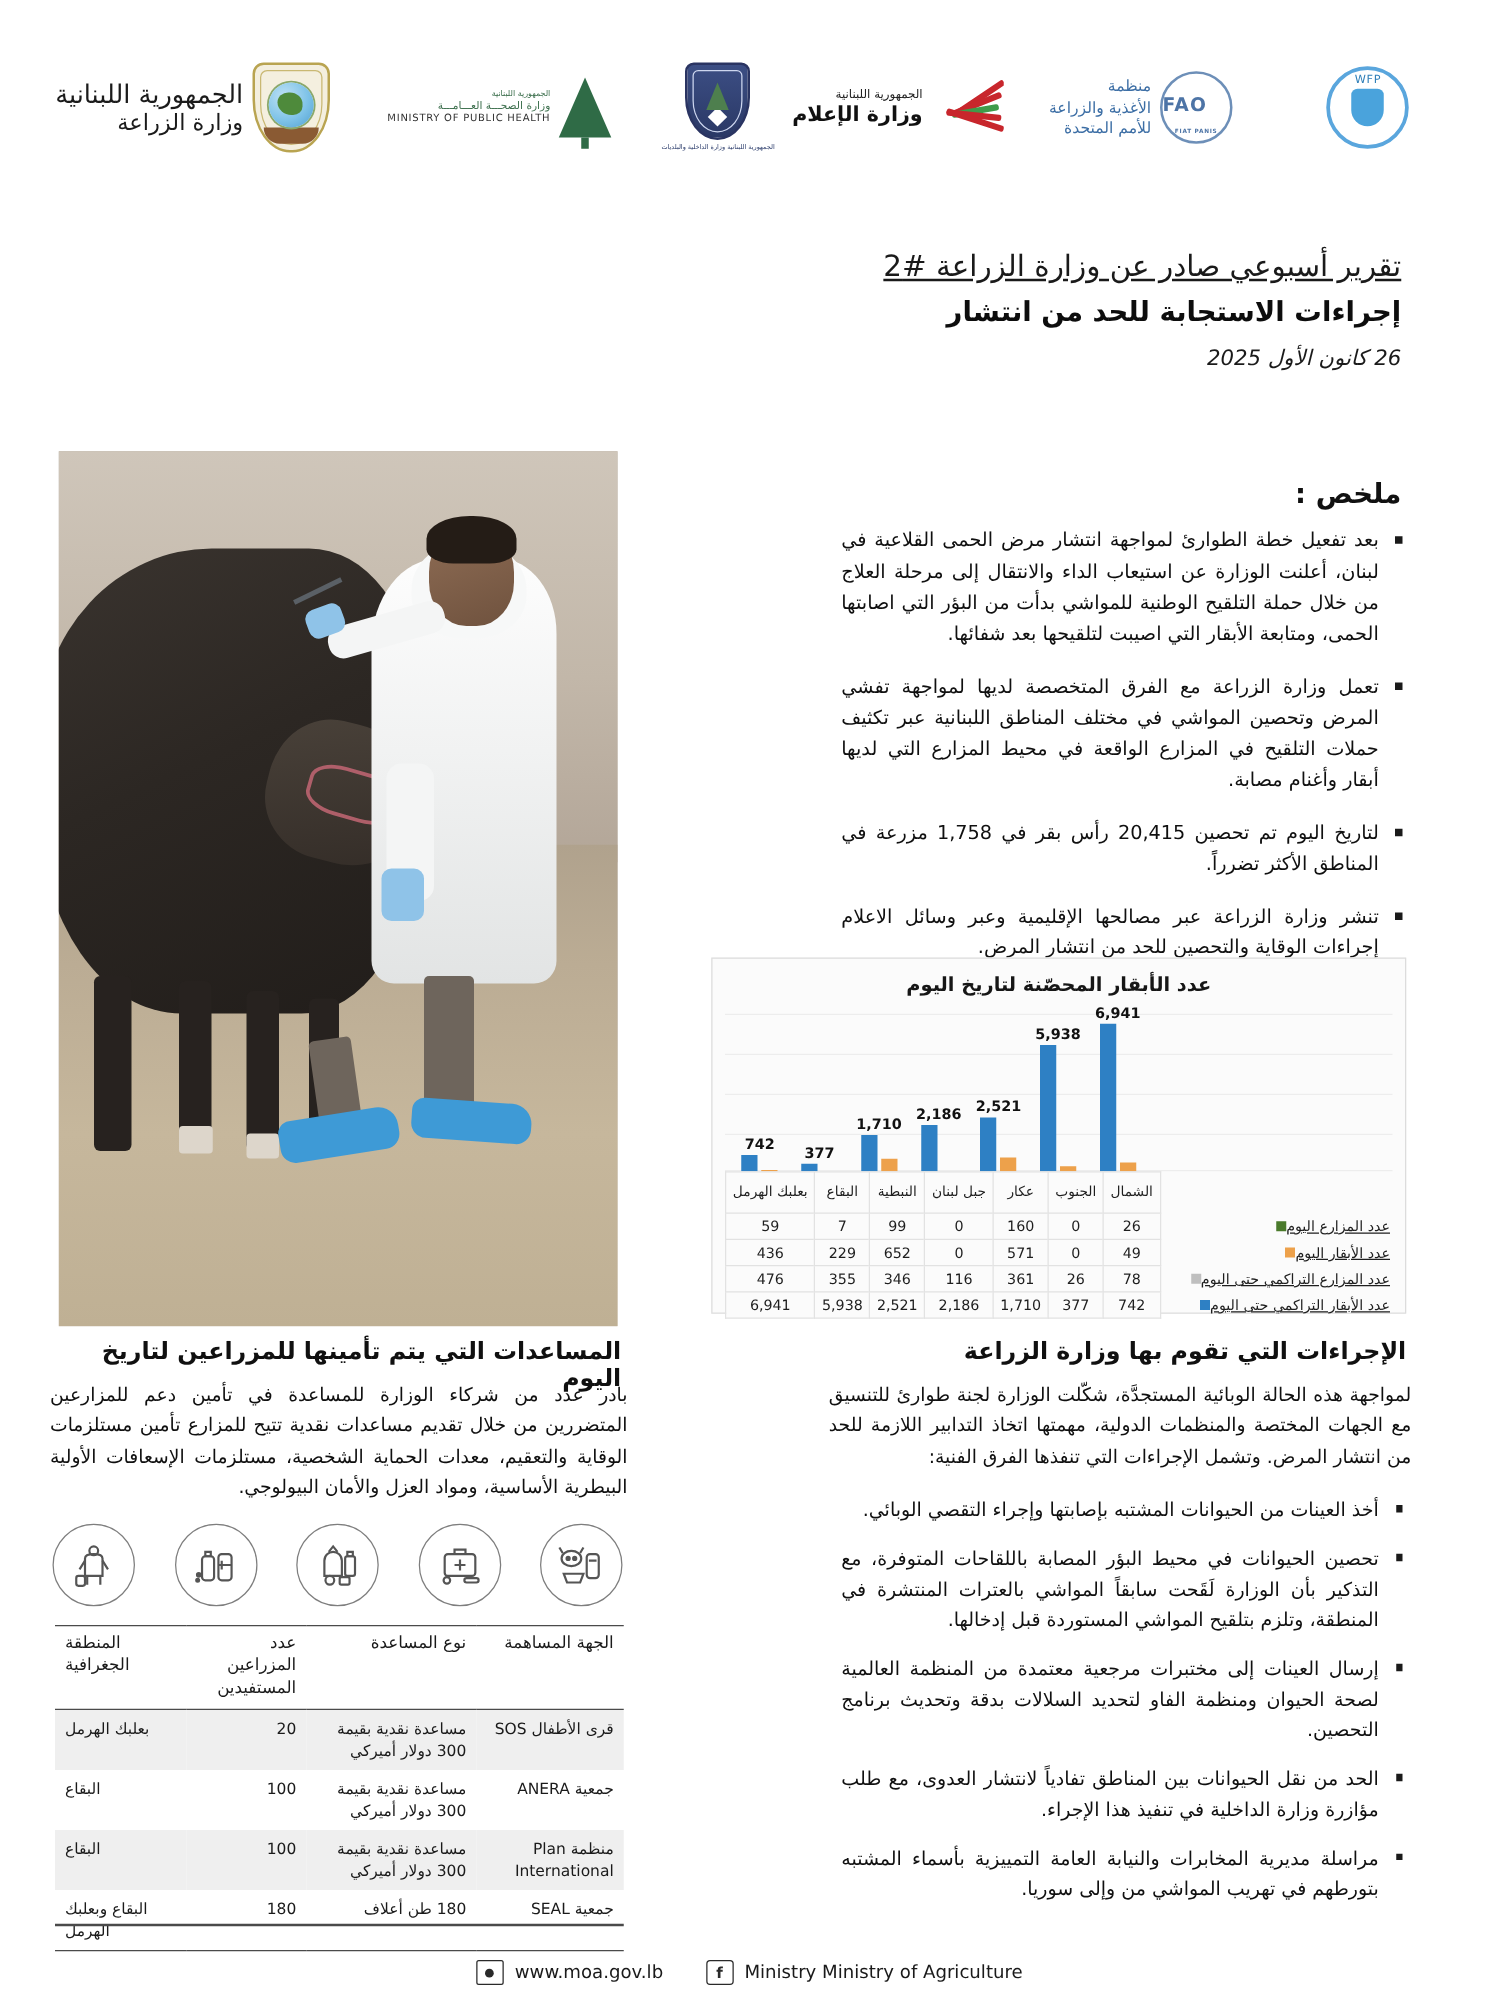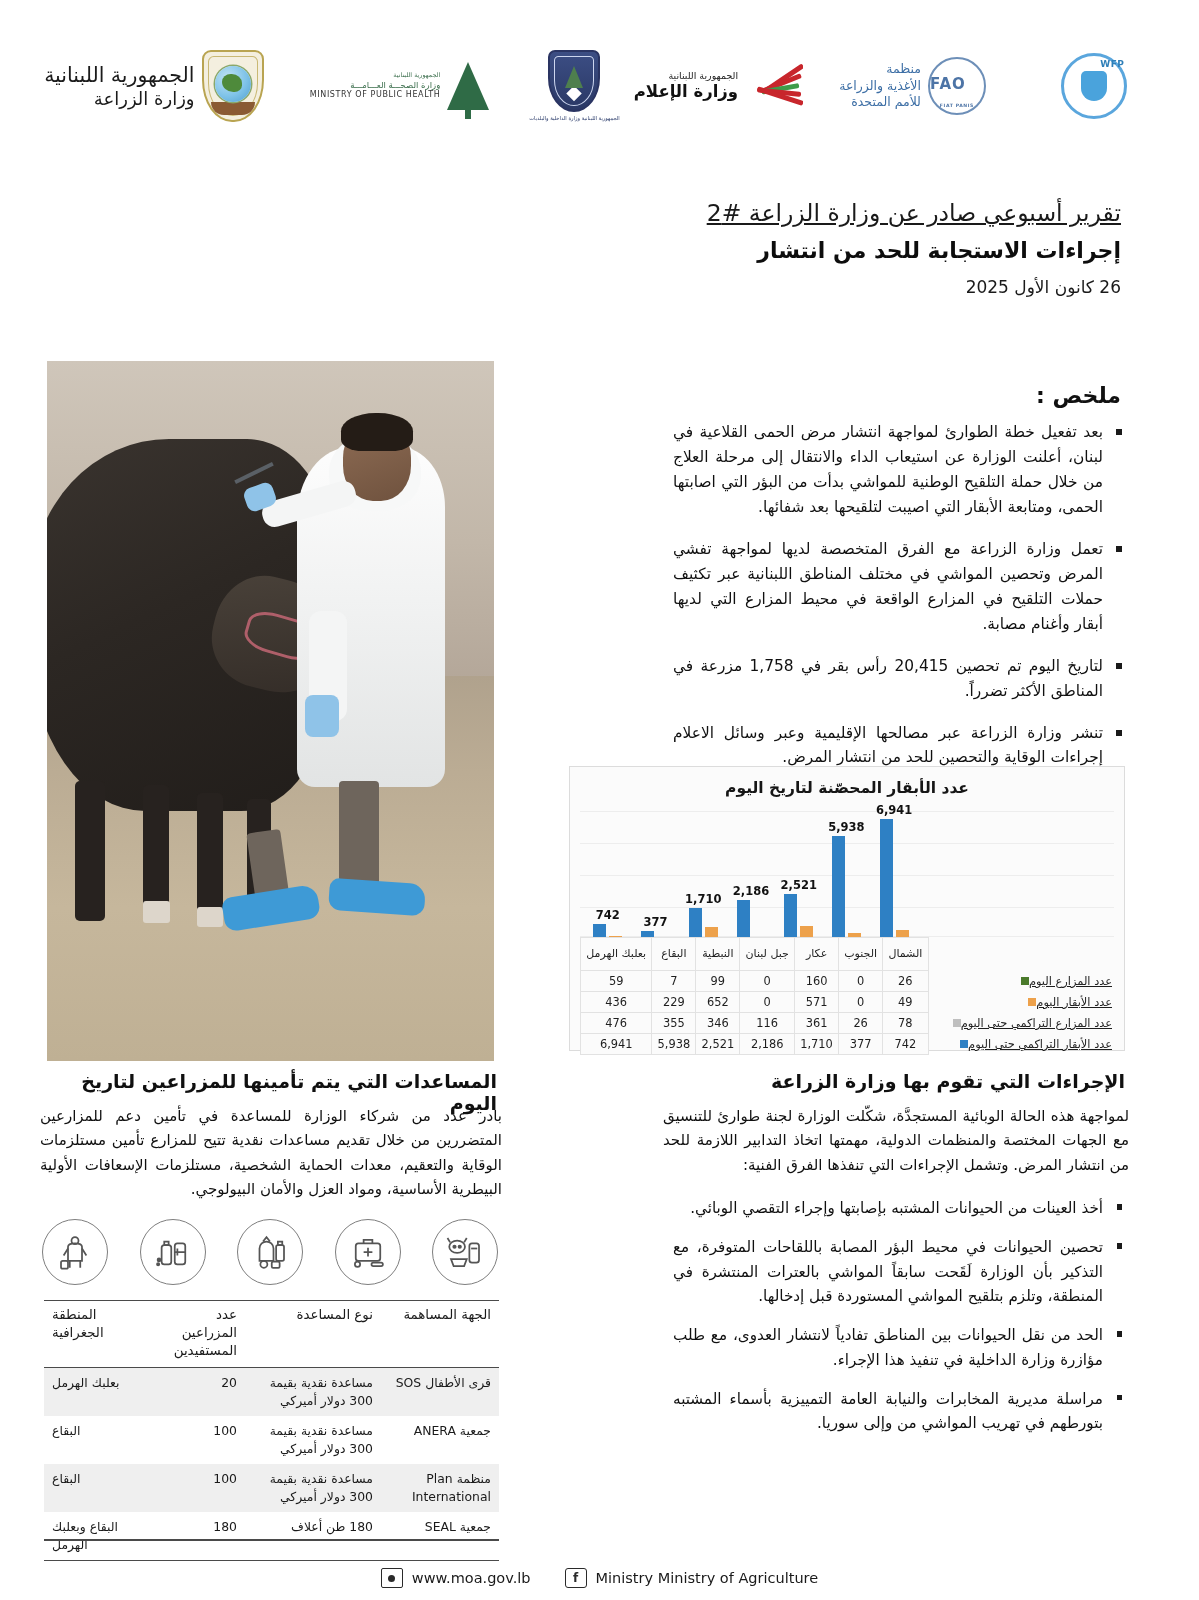--- a/index.html
+++ b/index.html
@@ -119,22 +119,22 @@
     width: 66px; height: 66px; border-radius:50%;
     border: 3px solid #5aa6dd;
     position:relative; display:flex; align-items:center; justify-content:center;
     background:#fff;
   }
   .wfp-emblem .hand {
     width:26px;height:30px;background:#4aa3dc;
     border-radius: 5px 5px 13px 13px;
   }
   .wfp-emblem .wfp-label{
-    position:absolute; top:3px; left:0; right:0; text-align:right;
-    font-size:9px; font-weight:bold; color:#2f7fb8; letter-spacing:.5px;
+    position:absolute; top:3px; left:0; right:0; text-align:center;
+    font-size:9px; font-weight:normal; color:#2f7fb8; letter-spacing:.5px;
   }
 
   .fao-emblem {
     width: 58px; height: 58px; border-radius:50%;
     border: 2.4px solid #6d8fb8; position:relative;
     display:flex; align-items:center; justify-content:flex-end;
     color:#4d74a6; font-size:15px; font-weight:bold; letter-spacing:1px;
     background:#fff;
   }
   .fao-emblem span.inner { margin-top:-5px; }
@@ -151,21 +151,21 @@
     transform-origin: right center;
   }
 
   
   .title-block {
     position:absolute; top: 196px; right: 78px; width: 430px;
     text-align: right; direction: rtl;
   }
   .rep-line1 { font-size: 23.5px; color:#1a1a1a; line-height:1.45;text-decoration:underline; }
   .rep-line2 { font-size: 22px; font-weight:bold; color:#0d0d0d; line-height:1.5; margin-top:4px; }
-  .rep-date  { font-size: 17px; color:#1a1a1a; margin-top:10px; }
+  .rep-date  { font-size: 17px; color:#1a1a1a; margin-top:10px;font-style:italic; }
 
   
   .summary-head {
     position:absolute; top: 383px; right: 78px;
     font-size: 22px; font-weight:bold; direction:rtl;
   }
   .summary-list {
     position:absolute; top: 420px; right: 74px; width: 452px;
     direction: rtl; text-align: justify;
   }
@@ -746,20 +746,21 @@
         <td class="c-geo">البقاع وبعلبك الهرمل</td>
       </tr>
     </tbody>
 </table>
 
 <div class="meas-head">الإجراءات التي تقوم بها وزارة الزراعة</div>
 <div class="meas-para">لمواجهة هذه الحالة الوبائية المستجدَّة، شكّلت الوزارة لجنة طوارئ للتنسيق مع الجهات المختصة والمنظمات الدولية، مهمتها اتخاذ التدابير اللازمة للحد من انتشار المرض. وتشمل الإجراءات التي تنفذها الفرق الفنية:</div>
 <ul class="meas-list">
   <li><span>أخذ العينات من الحيوانات المشتبه بإصابتها وإجراء التقصي الوبائي.</span></li>
   <li><span>تحصين الحيوانات في محيط البؤر المصابة باللقاحات المتوفرة، مع التذكير بأن الوزارة لَقَحت سابقاً المواشي بالعترات المنتشرة في المنطقة، وتلزم بتلقيح المواشي المستوردة قبل إدخالها.</span></li>
+  <li><span>إرسال العينات إلى مختبرات مرجعية معتمدة من المنظمة العالمية لصحة الحيوان ومنظمة الفاو لتحديد السلالات بدقة وتحديث برنامج التحصين.</span></li>
   <li><span>الحد من نقل الحيوانات بين المناطق تفادياً لانتشار العدوى، مع طلب مؤازرة وزارة الداخلية في تنفيذ هذا الإجراء.</span></li>
   <li><span>مراسلة مديرية المخابرات والنيابة العامة التمييزية بأسماء المشتبه بتورطهم في تهريب المواشي من وإلى سوريا.</span></li>
 </ul>
 
 <div class="footer-rule"></div>
 <div class="footer">
   <div class="f-item">
     <span class="f-ico env">
         <span class="dot"></span>
       </span>

